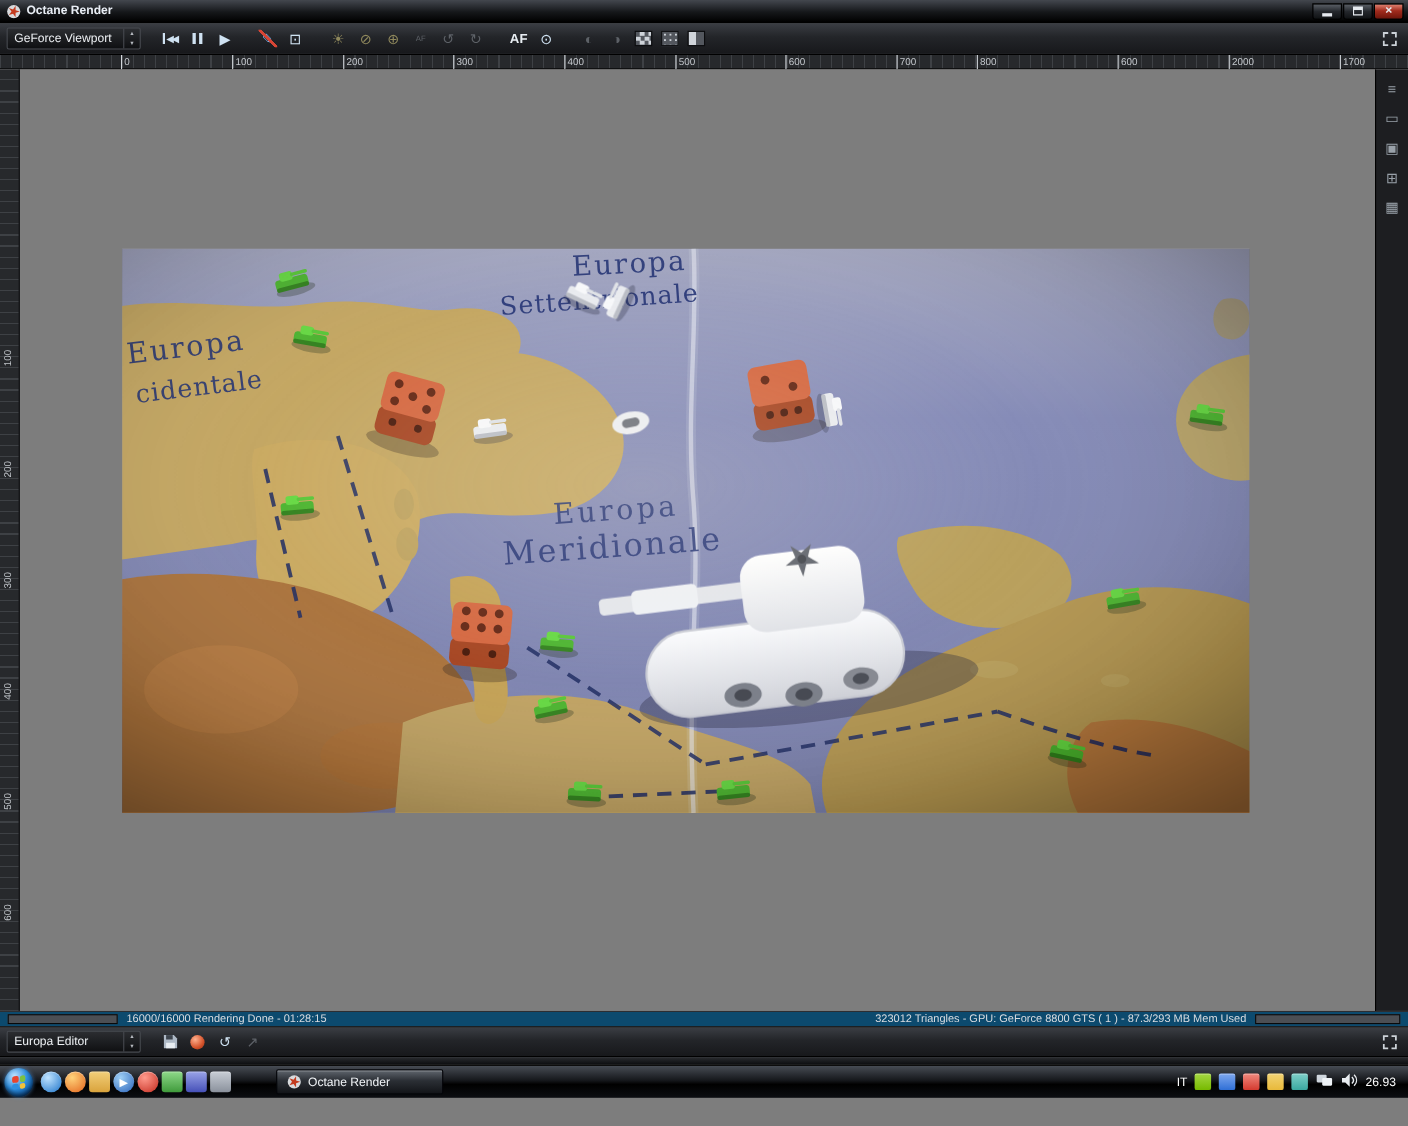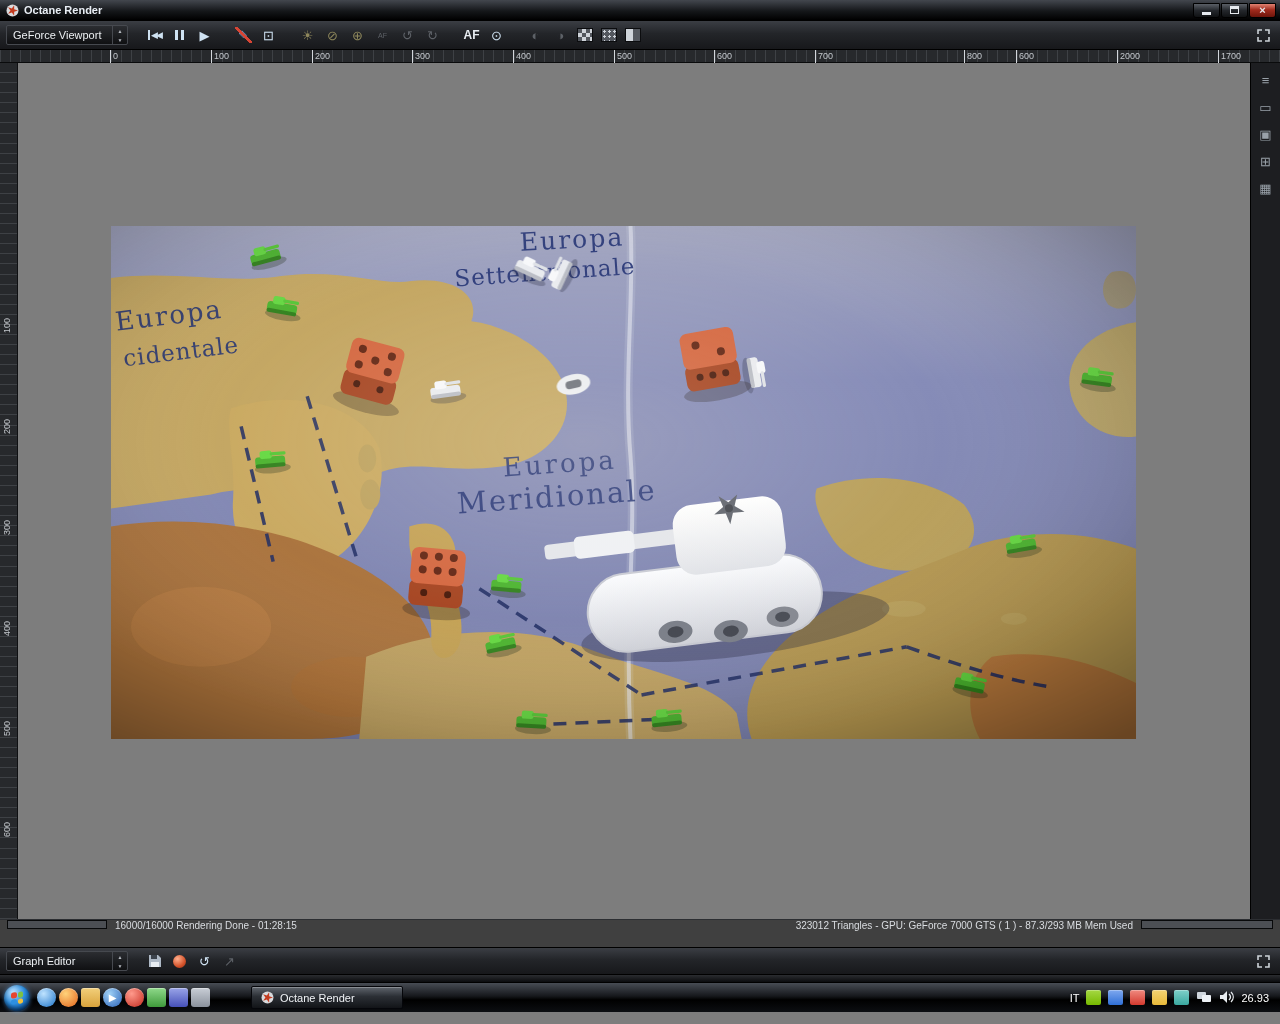--- a/index.html
+++ b/index.html
@@ -52,21 +52,21 @@
   .ruler-v{position:absolute;left:0;top:0;width:18px;height:100%;background:#27292c;border-right:1px solid #0f1012;background-image:repeating-linear-gradient(0deg,#3e4145 0 1px,transparent 1px 10.07px);z-index:3}
   .vlabel{position:absolute;left:2px;writing-mode:vertical-rl;transform:rotate(180deg);font-size:9px;color:#c3c7cc}
 
   
   .main{position:relative;height:856px;background:#7d7d7d;overflow:hidden}
   .render-img{position:absolute;left:111px;top:163px;width:1025px;height:513px;display:block}
   .right-strip{position:absolute;right:0;top:0;width:30px;height:100%;background:#1d1e21;border-left:1px solid #000;display:flex;flex-direction:column;align-items:center;padding-top:7px;gap:7px;z-index:3}
   .strip-icon{width:20px;height:20px;display:flex;align-items:center;justify-content:center;color:#99a1a9;font-size:13px}
 
   
-  .status{height:28px;background:#404040;display:flex;align-items:flex-start;padding:0 7px;gap:8px;font-size:10px;color:#d9dce0;border-top:1px solid #2c2e32;white-space:nowrap}
+  .status{height:14px;background:#0c4a6e;display:flex;align-items:center;padding:0 7px;gap:8px;font-size:10px;color:#d9dce0;border-top:1px solid #2c2e32;white-space:nowrap}
   .pbar{height:9px;background:#4c4f54;border:1px solid #08090a;width:100px;flex:none}
   .pbar .fill{height:100%;background:linear-gradient(#d6d9dd,#9fa3a9)}
   .pbar.mem{width:132px}
 
   
   .ball{width:13px;height:13px;border-radius:50%;background:radial-gradient(circle at 35% 30%,#ffb08e,#d4532b 60%,#8e2c12)}
 
   .strip2{height:7px;background:linear-gradient(#2a2c30,#0b0c0e)}
 
   
@@ -147,21 +147,21 @@
 
   <div class="ruler-h">
     <span class="rlabel" style="left:110px">0</span>
     <span class="rlabel" style="left:211px">100</span>
     <span class="rlabel" style="left:312px">200</span>
     <span class="rlabel" style="left:412px">300</span>
     <span class="rlabel" style="left:513px">400</span>
     <span class="rlabel" style="left:614px">500</span>
     <span class="rlabel" style="left:714px">600</span>
     <span class="rlabel" style="left:815px">700</span>
-    <span class="rlabel" style="left:964px">800</span>
+    <span class="rlabel" style="left:888px">800</span>
     <span class="rlabel" style="left:1016px">600</span>
     <span class="rlabel" style="left:1117px">2000</span>
     <span class="rlabel" style="left:1218px">1700</span>
   </div>
 
   <div class="main">
     <div class="ruler-v">
       <span class="vlabel" style="top:255px">100</span>
       <span class="vlabel" style="top:356px">200</span>
       <span class="vlabel" style="top:457px">300</span>
@@ -337,27 +337,27 @@
       <span class="strip-icon">▣</span>
       <span class="strip-icon">⊞</span>
       <span class="strip-icon">▦</span>
     </div>
   </div>
 
   <div class="status">
     <span class="pbar"><span class="fill" style="width: 100%;"></span></span>
     <span>16000/16000 Rendering Done - 01:28:15</span>
     <span class="spacer"></span>
-    <span>323012 Triangles - GPU: GeForce 7000 GTS ( 1 ) - 87.3/293 MB Mem Used</span>
+    <span>323012 Triangles - GPU: GeForce 8800 GTS ( 1 ) - 87.3/293 MB Mem Used</span>
     <span class="pbar mem"><span class="fill" style="width: 30%;"></span></span>
   </div>
 
   <div class="graphbar">
     <div class="select">
-      <span class="sel-label">Graph Editor</span>
+      <span class="sel-label">Europa Editor</span>
       <span class="spin">
         <span>▲</span>
         <span>▼</span>
       </span>
     </div>
     <span class="tbtn grp">
       <svg width="14" height="14" viewBox="0 0 14 14">
           <path d="M1,1 H10 L13,4 V13 H1 Z" fill="#aeb9c6"></path>
           <rect x="3" y="1" width="6" height="4" fill="#3c434c"></rect>
           <rect x="3" y="8" width="8" height="5" fill="#e8edf2"></rect>

